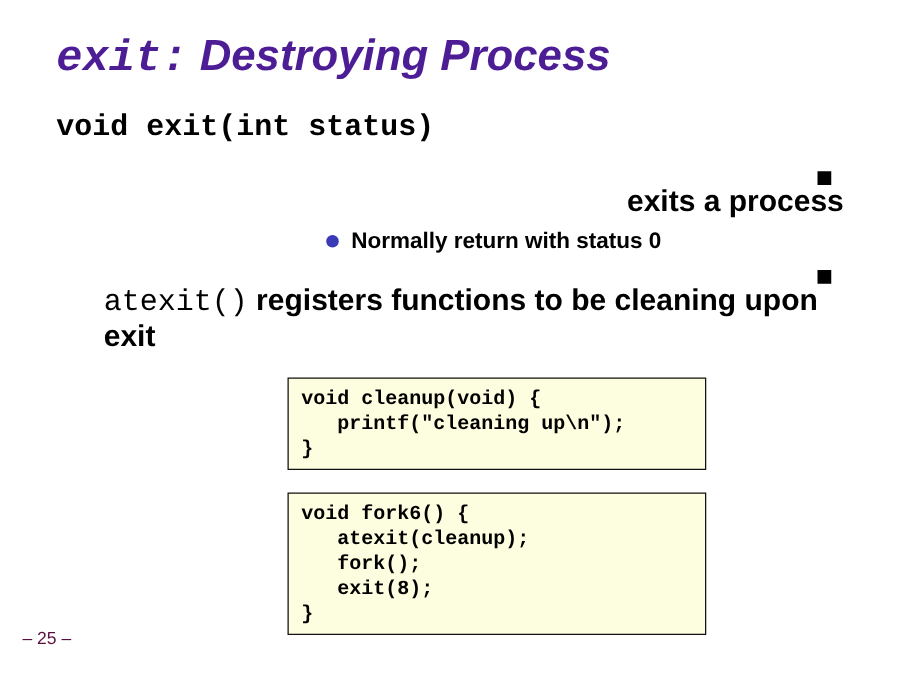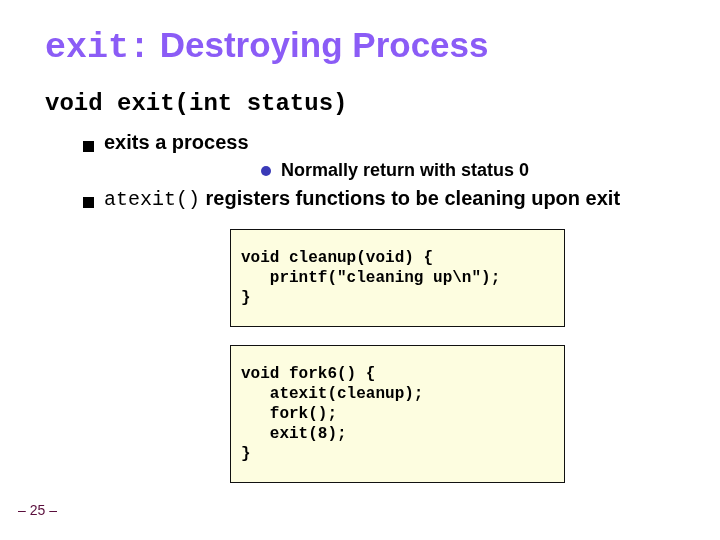--- a/index.html
+++ b/index.html
@@ -9,44 +9,46 @@
     height: 540px;
     background: #fff;
     font-family: "Trebuchet MS", "Verdana", sans-serif;
     position: relative;
     box-sizing: border-box;
   }
   .slide {
     padding: 25px 45px 0 45px;
   }
   .title {
-    color: #8b5cf6;
+    color: #4c1d95;
     font-size: 35px;
     font-weight: bold;
     margin: 0 0 22px 0;
     letter-spacing: 0px;
+    font-style: italic;
   }
   .title .mono {
     font-family: "Courier New", monospace;
     font-weight: bold;
   }
   .signature {
     font-family: "Courier New", monospace;
     font-weight: bold;
     color: #000000;
     font-size: 24px;
     margin-bottom: 14px;
   }
   .bullet-l1 {
     display: flex;
-    align-items: center;
+    align-items: flex-end;
     margin: 6px 0 6px 38px;
-    font-size: 20px;
+    font-size: 24px;
     font-weight: bold;
     color: #000;
+    flex-direction: column;
   }
   .bullet-l1 .marker {
     width: 11px;
     height: 11px;
     background: #000;
     flex: 0 0 auto;
     margin-right: 10px;
     margin-top: 7px;
   }
   .bullet-l2 {
@@ -70,21 +72,21 @@
   .mono-inline {
     font-family: "Courier New", monospace;
     font-weight: normal;
   }
   .codebox {
     margin: 18px 0 0 185px;
     width: 335px;
     box-sizing: border-box;
     background: #fdfde0;
     border: 1px solid #111;
-    padding: 18px 10px;
+    padding: 6px 10px;
     font-family: "Courier New", monospace;
     font-weight: bold;
     font-size: 16px;
     white-space: pre;
     color: #000;
     line-height: 1.25;
   }
   .pagenum {
     position: absolute;
     left: 18px;

